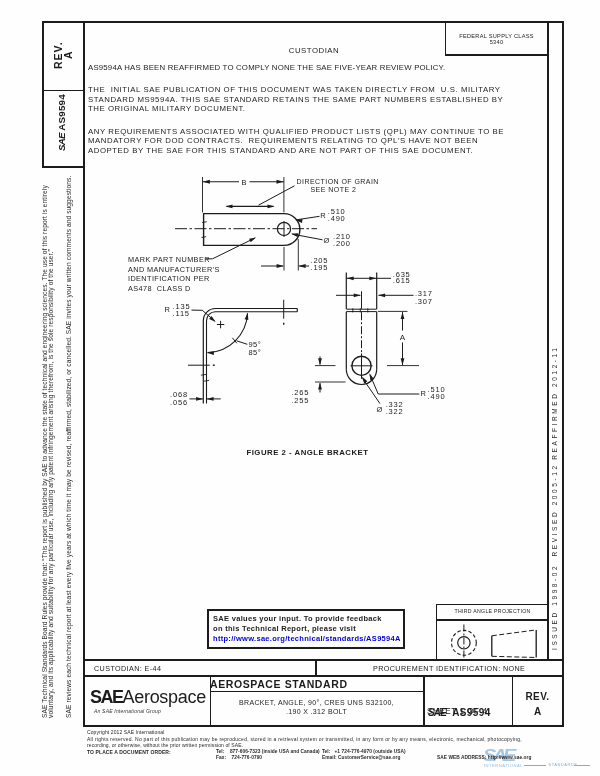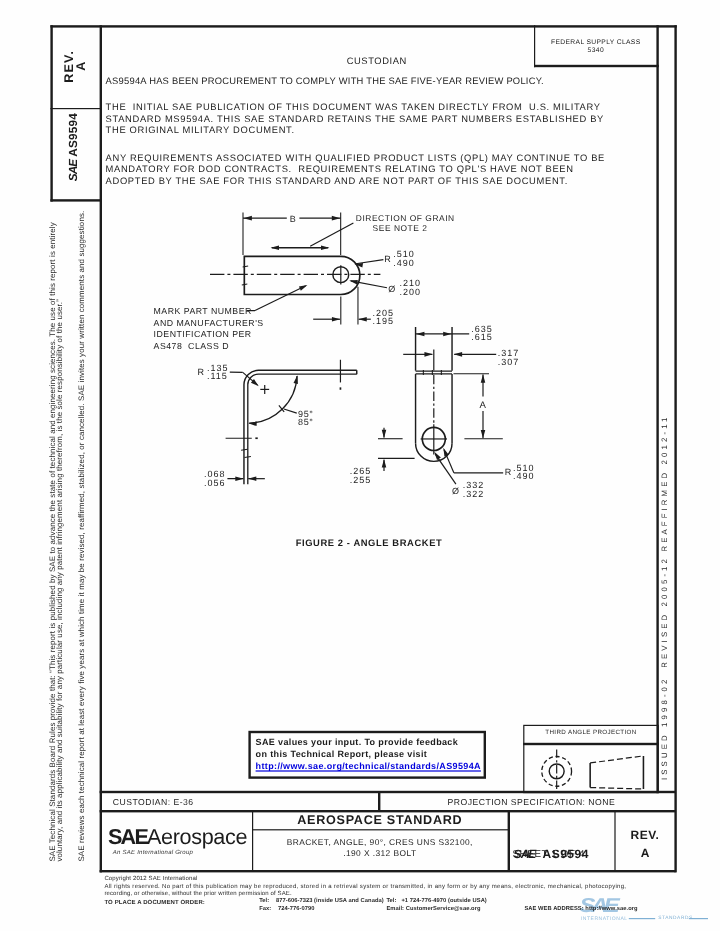--- a/index.html
+++ b/index.html
@@ -40,21 +40,21 @@
     <div class="rot" style="position:absolute;font-size:6.6px;letter-spacing:0.1px;color:#2a2a2a">voluntary, and its applicability and suitability for any particular use, including any patent infringement arising therefrom, is the sole responsibility of the user.”</div>
   </div>
 <div class="abs" style="left:64.5px;top:718px;width:0;height:0">
     <div class="rot" style="position:absolute;font-size:6.6px;letter-spacing:0.1px;color:#2a2a2a">SAE reviews each technical report at least every five years at which time it may be revised, reaffirmed, stabilized, or cancelled. SAE invites your written comments and suggestions.</div>
   </div>
 <div class="abs" style="left:550.5px;top:649.5px;width:0;height:0">
     <div class="rot" style="position:absolute;font-size:6.5px;letter-spacing:2.6px;color:#2a2a2a">ISSUED 1998-02<span style="letter-spacing:0">&nbsp;&nbsp;&nbsp;&nbsp;</span>REVISED 2005-12<span style="letter-spacing:0">&nbsp;&nbsp;</span>REAFFIRMED 2012-11</div>
   </div>
 <div class="abs" style="left:445px;top:32.5px;width:103px;text-align:center;font-size:5.6px;letter-spacing:0.3px">FEDERAL SUPPLY CLASS<br>5340</div>
 <div class="abs" style="left:84px;top:45.5px;width:460px;text-align:center;font-size:7.8px;letter-spacing:0.5px">CUSTODIAN</div>
-<div class="abs" style="left:88px;top:63.2px;font-size:7.8px;letter-spacing:0.2px">AS9594A HAS BEEN PROCUREMENT TO COMPLY WITH THE SAE FIVE-YEAR REVIEW POLICY.</div>
+<div class="abs" style="left:88px;top:63.2px;font-size:7.8px;letter-spacing:0.2px">AS9594A HAS BEEN REAFFIRMED TO COMPLY NONE THE SAE FIVE-YEAR REVIEW POLICY.</div>
 <div class="abs" style="left:88px;top:85.2px;font-size:7.8px;letter-spacing:0.55px;line-height:9.6px">THE&nbsp; INITIAL SAE PUBLICATION OF THIS DOCUMENT WAS TAKEN DIRECTLY FROM&nbsp; U.S. MILITARY<br>STANDARD MS9594A. THIS SAE STANDARD RETAINS THE SAME PART NUMBERS ESTABLISHED BY<br>THE ORIGINAL MILITARY DOCUMENT.</div>
 <div class="abs" style="left:88px;top:126.8px;font-size:7.8px;letter-spacing:0.55px;line-height:9.6px">ANY REQUIREMENTS ASSOCIATED WITH QUALIFIED PRODUCT LISTS (QPL) MAY CONTINUE TO BE<br>MANDATORY FOR DOD CONTRACTS.&nbsp; REQUIREMENTS RELATING TO QPL'S HAVE NOT BEEN<br>ADOPTED BY THE SAE FOR THIS STANDARD AND ARE NOT PART OF THIS SAE DOCUMENT.</div>
 <svg style="position:absolute;left:84px;top:160px" width="470" height="310" viewBox="84 160 470 310" font-family="Liberation Sans, sans-serif">
     <path d="M 203.6 213.6 H 284 A 15.9 15.9 0 0 1 284 245.4 H 203.6 Z" fill="none" stroke="#1c1c1c" stroke-width="1.4"></path>
     <circle cx="284" cy="228.9" r="6.6" fill="none" stroke="#1c1c1c" stroke-width="1.2"></circle>
     <line x1="175" y1="228.7" x2="317" y2="228.7" stroke="#1c1c1c" stroke-width="1.0" stroke-dasharray="12 2.5 2.5 2.5"></line>
     <line x1="284" y1="221" x2="284" y2="237" stroke="#1c1c1c" stroke-width="1.0"></line>
     <line x1="202.2" y1="222.5" x2="206.8" y2="221.7" stroke="#1c1c1c" stroke-width="0.9"></line>
     <line x1="201.5" y1="237.5" x2="206.1" y2="236.7" stroke="#1c1c1c" stroke-width="0.9"></line>
     <line x1="202.5" y1="177" x2="202.5" y2="212.4" stroke="#1c1c1c" stroke-width="0.9"></line>
@@ -173,38 +173,38 @@
     <line x1="378.2" y1="394" x2="370" y2="374.7" stroke="#1c1c1c" stroke-width="1.0"></line>
     <polygon points="369.4,373.2 373.9,378.9 370.4,380.4" fill="#1c1c1c" stroke="none"></polygon>
     <text x="376.6" y="411.5" font-size="7.5" text-anchor="start" letter-spacing="0.5" fill="#1c1c1c">Ø</text>
     <text x="385.7" y="407.0" font-size="7.5" text-anchor="start" letter-spacing="0.8" fill="#1c1c1c">.332</text>
     <text x="385.7" y="413.8" font-size="7.5" text-anchor="start" letter-spacing="0.8" fill="#1c1c1c">.322</text>
     <line x1="379.9" y1="403.5" x2="362.7" y2="378.4" stroke="#1c1c1c" stroke-width="1.0"></line>
     <polygon points="361.9,376.5 367.4,381.2 364.2,383.4" fill="#1c1c1c" stroke="none"></polygon>
   </svg>
 <div class="abs" style="left:84px;top:447.5px;width:447px;text-align:center;font-size:7.8px;font-weight:bold;letter-spacing:0.5px">FIGURE 2 - ANGLE BRACKET</div>
 <div class="abs" style="left:207px;top:609px;width:198px;height:40px;border:2px solid #1c1c1c"></div>
-<div class="abs" style="left:213px;top:613.8px;font-size:7.5px;font-weight:bold;letter-spacing:0.3px;line-height:10.3px">SAE values your input. To provide feedback<br>on this Technical Report, please visit<br><span style="color:#0000dd;text-decoration:underline">http://www.sae.org/technical/standards/AS9594A</span></div>
+<div class="abs" style="left:213px;top:613.8px;font-size:7.5px;font-weight:bold;letter-spacing:0.3px;line-height:10.3px">SAE values your input. To provide feedback<br>on this Technical Report, please visit<br><span style="color:#0000dd;">http://www.sae.org/technical/standards/AS9594A</span></div>
 <div class="abs" style="left:436px;top:604px;width:113px;height:56.5px;border:1.5px solid #1c1c1c"></div>
 <div class="ln" style="left:436px;top:619.4px;width:113px;height:1.4px;background:#1c1c1c"></div>
 <div class="abs" style="left:436px;top:608.3px;width:113px;text-align:center;font-size:5.2px;letter-spacing:0.3px">THIRD ANGLE PROJECTION</div>
 <svg style="position:absolute;left:436px;top:604px" width="114" height="57" viewBox="436 604 114 57" font-family="Liberation Sans, sans-serif">
     <circle cx="463.9" cy="642.8" r="12.4" fill="none" stroke="#1c1c1c" stroke-width="1.1" stroke-dasharray="3.5 2.2"></circle>
     <circle cx="463.9" cy="642.8" r="6.2" fill="none" stroke="#1c1c1c" stroke-width="1.2"></circle>
     <line x1="463.9" y1="624.5" x2="463.9" y2="658.5" stroke="#1c1c1c" stroke-width="1.0" stroke-dasharray="7 2 2 2"></line>
     <line x1="491.8" y1="635.8" x2="491.8" y2="656.3" stroke="#1c1c1c" stroke-width="1.3"></line>
     <line x1="536.2" y1="629.9" x2="536.2" y2="657.5" stroke="#1c1c1c" stroke-width="1.3"></line>
     <line x1="491.8" y1="635.8" x2="536.2" y2="629.9" stroke="#1c1c1c" stroke-width="1.0" stroke-dasharray="5 2.5"></line>
     <line x1="491.8" y1="656.3" x2="536.2" y2="657.5" stroke="#1c1c1c" stroke-width="1.0" stroke-dasharray="5 2.5"></line>
   </svg>
-<div class="abs" style="left:94px;top:663.8px;font-size:7.2px;letter-spacing:0.4px">CUSTODIAN: E-36</div>
-<div class="abs" style="left:373px;top:663.8px;font-size:7.2px;letter-spacing:0.4px">PROJECTION SPECIFICATION: NONE</div>
+<div class="abs" style="left:94px;top:663.8px;font-size:7.2px;letter-spacing:0.4px">CUSTODIAN: E-44</div>
+<div class="abs" style="left:373px;top:663.8px;font-size:7.2px;letter-spacing:0.4px">PROCUREMENT IDENTIFICATION: NONE</div>
 <div class="abs" style="left:90px;top:687px;font-size:18px;"><span style="font-weight:bold;letter-spacing:-1.5px">SAE</span><span style="letter-spacing:-0.3px">Aerospace</span></div>
 <div class="abs" style="left:94px;top:708px;font-size:5px;font-style:italic;letter-spacing:0.2px;color:#333">An SAE International Group</div>
-<div class="abs" style="left:210px;top:677.5px;width:213px;text-align:center;font-size:10.5px;font-weight:bold;letter-spacing:0.6px">AEROSPACE STANDARD</div>
+<div class="abs" style="left:210px;top:677.5px;width:213px;text-align:left;font-size:10.5px;font-weight:bold;letter-spacing:0.6px">AEROSPACE STANDARD</div>
 <div class="abs" style="left:210px;top:697.5px;width:213px;text-align:center;font-size:7px;letter-spacing:0.35px;line-height:9.5px">BRACKET, ANGLE, 90°, CRES UNS S32100,<br>.190 X .312 BOLT</div>
 <div class="abs" style="left:428px;top:707px;font-size:10px;font-weight:bold"><span style="font-style:italic;letter-spacing:-0.8px">SAE</span><span style="letter-spacing:0.4px">&nbsp; AS9594</span></div>
 <div class="abs" style="left:427px;top:706.5px;font-size:8.2px;letter-spacing:0.5px">SHEET 1 OF 4</div>
 <div class="abs" style="left:512px;top:690.5px;width:51px;text-align:center;font-size:10px;font-weight:bold;letter-spacing:0.4px">REV.</div>
 <div class="abs" style="left:512px;top:706px;width:51px;text-align:center;font-size:10px;font-weight:bold">A</div>
 <div class="abs" style="left:87px;top:729.3px;font-size:5px;letter-spacing:0.1px;color:#2a2a2a">Copyright 2012 SAE International</div>
 <div class="abs" style="left:87px;top:736.3px;font-size:5px;letter-spacing:0.25px;color:#2a2a2a">All rights reserved. No part of this publication may be reproduced, stored in a retrieval system or transmitted, in any form or by any means, electronic, mechanical, photocopying,</div>
 <div class="abs" style="left:87px;top:742.4px;font-size:5px;letter-spacing:0.1px;color:#2a2a2a">recording, or otherwise, without the prior written permission of SAE.</div>
 <div class="abs" style="left:87px;top:748.5px;font-size:5px;font-weight:bold;letter-spacing:0.1px;color:#2a2a2a">TO PLACE A DOCUMENT ORDER:</div>
 <div class="abs" style="left:216px;top:748.8px;font-size:4.8px;font-weight:bold;letter-spacing:0.05px;color:#2a2a2a">Tel:&nbsp;&nbsp;&nbsp;&nbsp;877-606-7323 (inside USA and Canada)</div>

